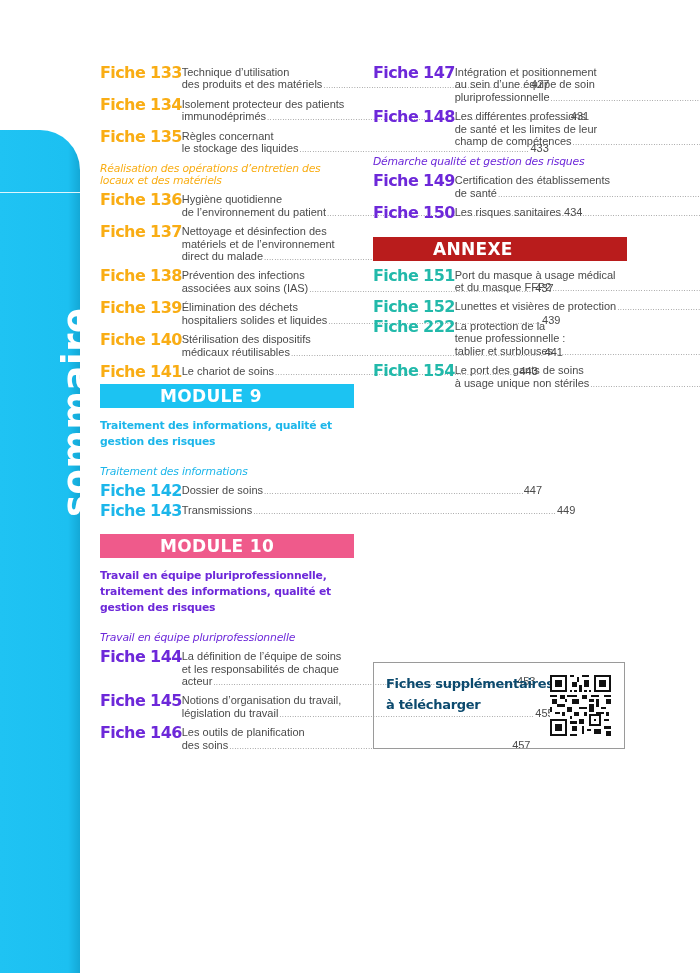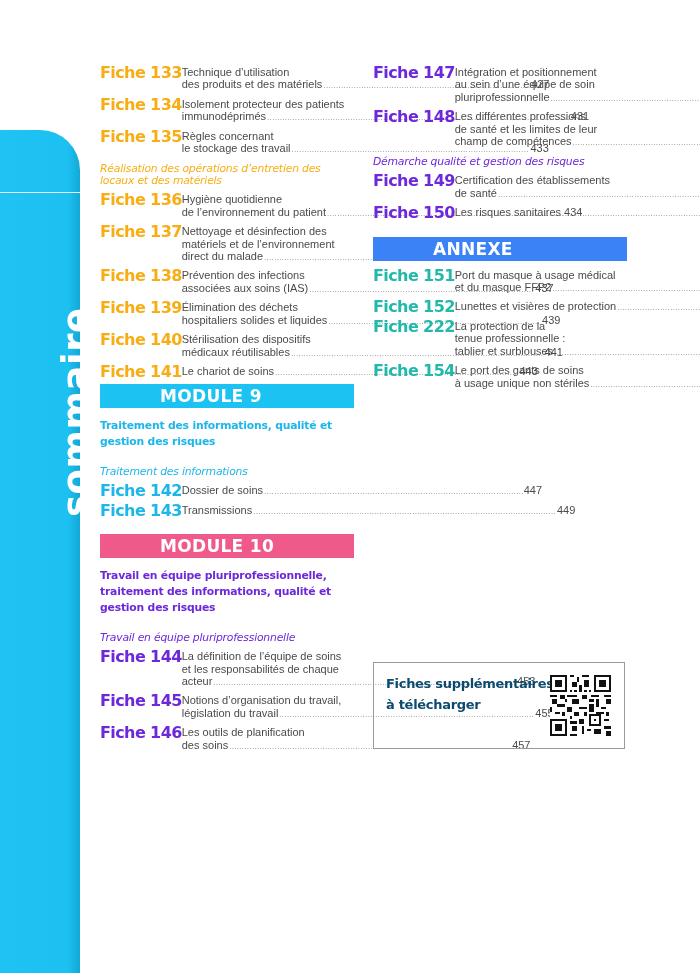--- a/index.html
+++ b/index.html
@@ -107,21 +107,21 @@
             <span class="dots"></span>
             <span class="page">431</span>
           </div>
         </div>
       </div>
       <div class="entry">
         <div class="fiche orange">Fiche 135</div>
         <div class="text">
           <div>Règles concernant</div>
           <div class="last">
-            <span>le stockage des travail</span>
+            <span>le stockage des liquides</span>
             <span class="dots"></span>
             <span class="page">433</span>
           </div>
         </div>
       </div>
     </div>
   <div class="subsection orange">Réalisation des opérations d’entretien des locaux et des matériels</div>
   <div>
       <div class="entry">
         <div class="fiche orange">Fiche 136</div>
@@ -299,21 +299,21 @@
         <div class="fiche pink">Fiche 150</div>
         <div class="text">
           <div class="last">
             <span>Les risques sanitaires</span>
             <span class="dots"></span>
           </div>
         </div>
       </div>
     </div>
 
-  <div class="module-banner" style="background:#3b82f6;margin-top:16px;margin-bottom:8px;">ANNEXE</div>
+  <div class="module-banner" style="background:#b91c1c;margin-top:16px;margin-bottom:8px;">ANNEXE</div>
   <div>
       <div class="entry">
         <div class="fiche teal">Fiche 151</div>
         <div class="text">
           <div>Port du masque à usage médical</div>
           <div class="last">
             <span>et du masque FFP2</span>
             <span class="dots"></span>
           </div>
         </div>

